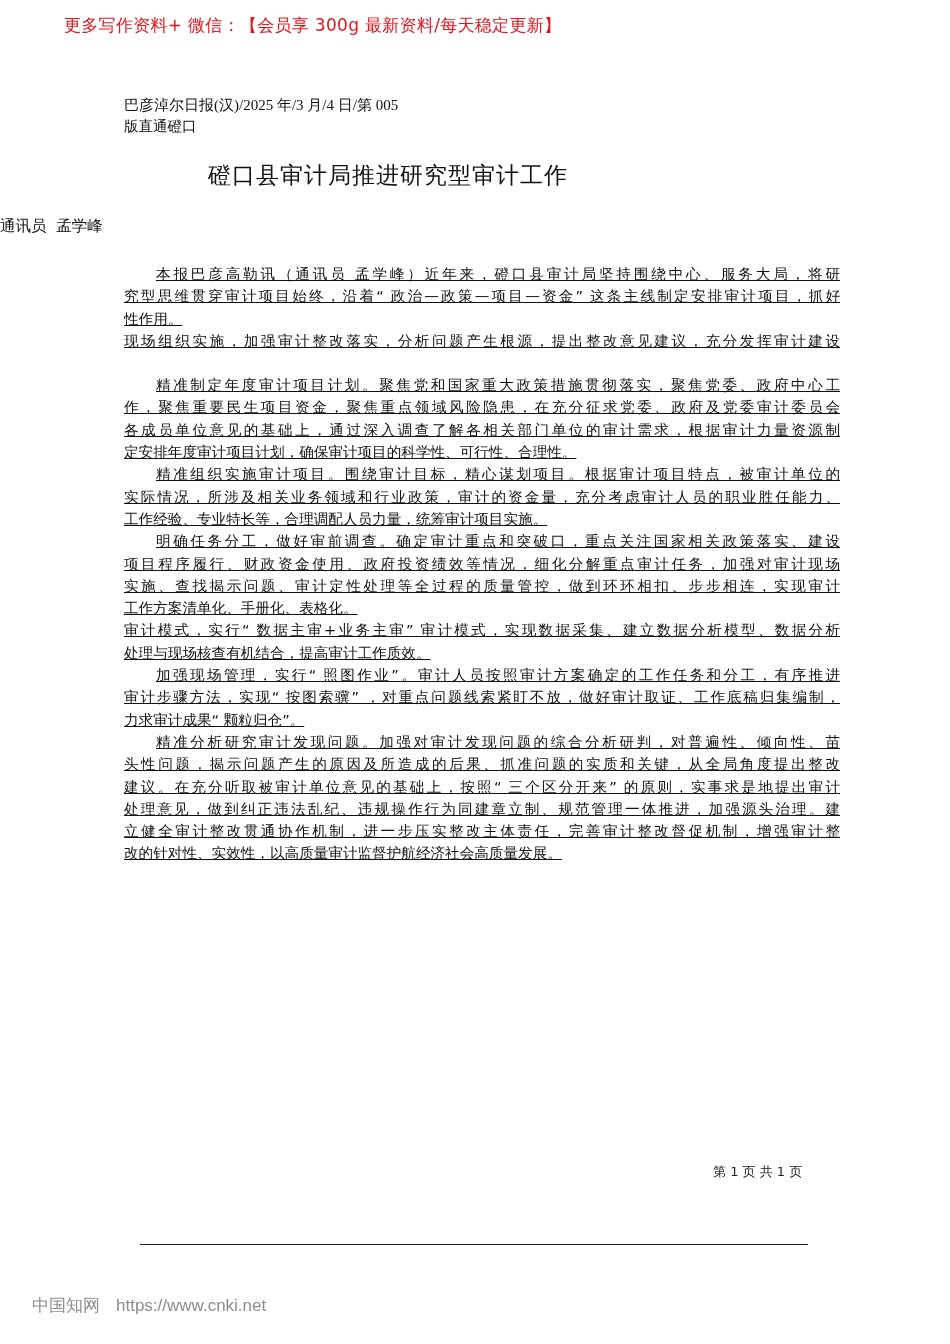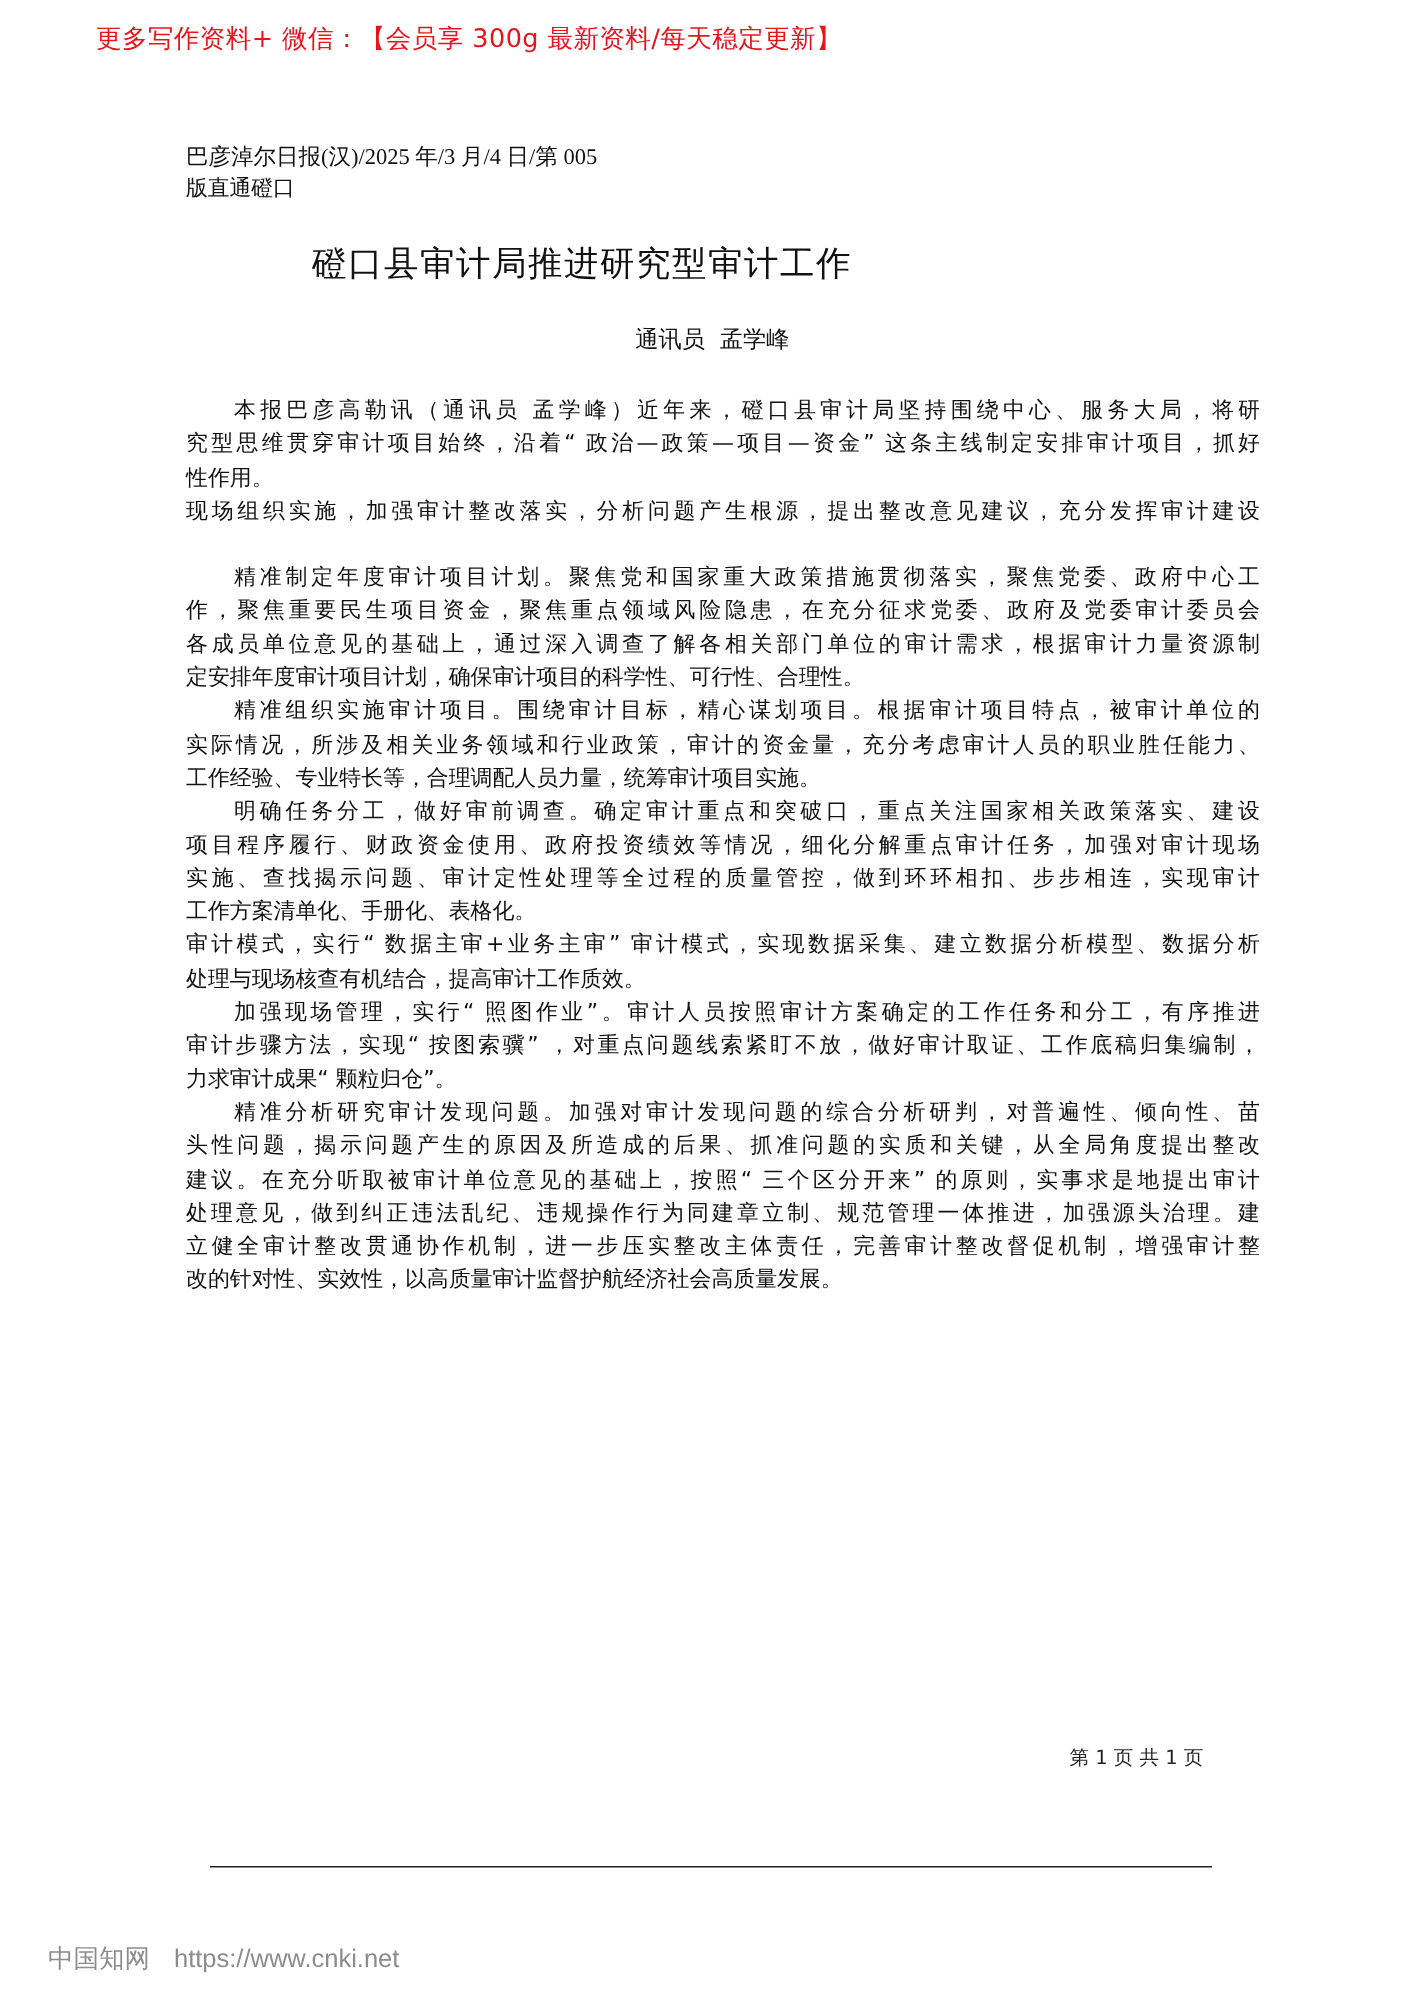--- a/index.html
+++ b/index.html
@@ -5,25 +5,25 @@
   html, body { margin: 0; padding: 0; background: #ffffff; }
   body { width: 950px; height: 1344px; position: relative; overflow: hidden;
          font-family: "DejaVu Sans", "Liberation Sans", sans-serif; color: #111; }
   .promo { position: absolute; left: 64px; top: 14px; font-size: 17px; color: #e8141c;
            white-space: nowrap; letter-spacing: 0.3px; }
   .source { position: absolute; left: 124px; top: 94px; font-size: 15px; line-height: 22px;
             font-family: "Liberation Serif", "DejaVu Serif", serif; color: #111; }
   .source .line2 { font-family: Liberation Mono, monospace; font-size: 14.5px; }
   .title { position: absolute; left: 0; width: 776px; top: 160px; text-align: center;
            font-size: 23px; color: #111; letter-spacing: 1px; }
-  .byline { position: absolute; left: 0; width: 950px; top: 216px; text-align: center;
+  .byline { position: absolute; left: 0; width: 950px; top: 216px; text-align: left;
             font-size: 15.5px; color: #111; }
   .body { position: absolute; left: 124px; top: 263px; width: 716px; font-size: 14.6px;
           line-height: 22.3px; color: #111; }
-  .para { margin: 0; }
+  .para { margin: 0; text-decoration: underline; }
   .para .ln { display: block; white-space: nowrap; text-align: justify; text-align-last: justify; }
   .para .ln.last { text-align-last: left; }
   .para .ln.first { text-indent: 32px; }
   .para.gap { margin-top: 22px; }
   .page-num { position: absolute; left: 713px; top: 1163px; font-size: 13px; color: #222; }
   .rule { position: absolute; left: 140px; top: 1244px; width: 668px; height: 1.2px; background: #222; }
   .footer { position: absolute; left: 32px; top: 1294px; font-size: 17px; color: #8c8c8c;
             font-family: "Liberation Sans", sans-serif; white-space: nowrap; }
   .footer .site { margin-left: 16px; }
 </style>

